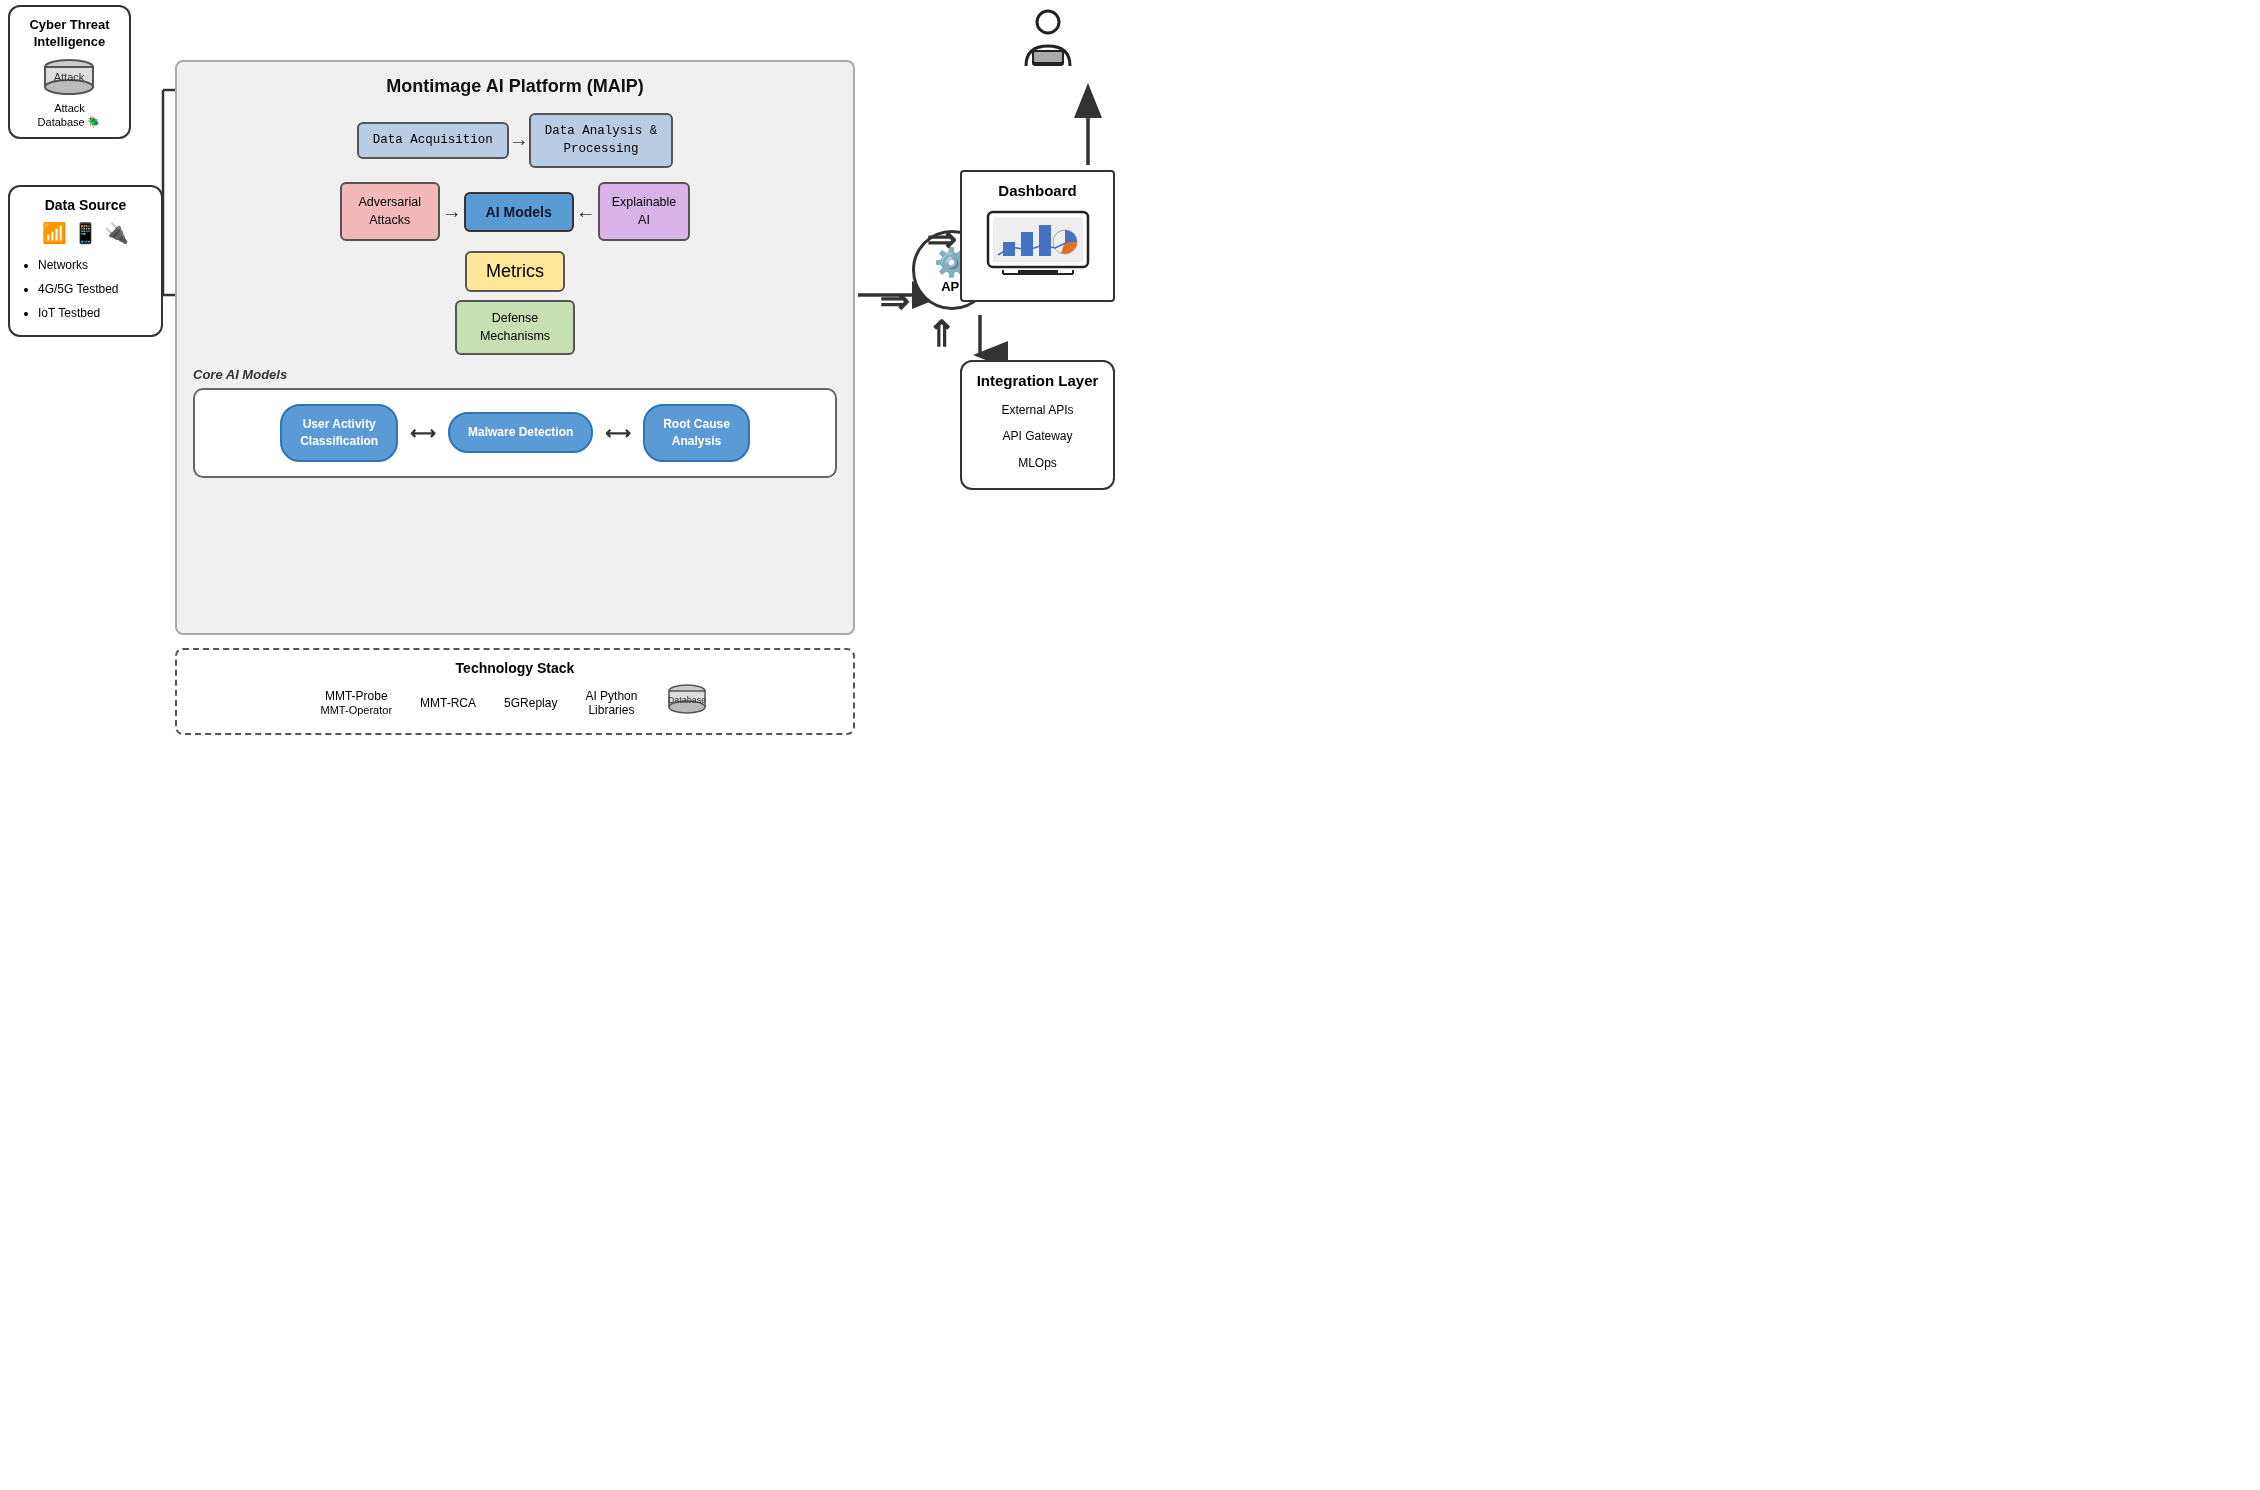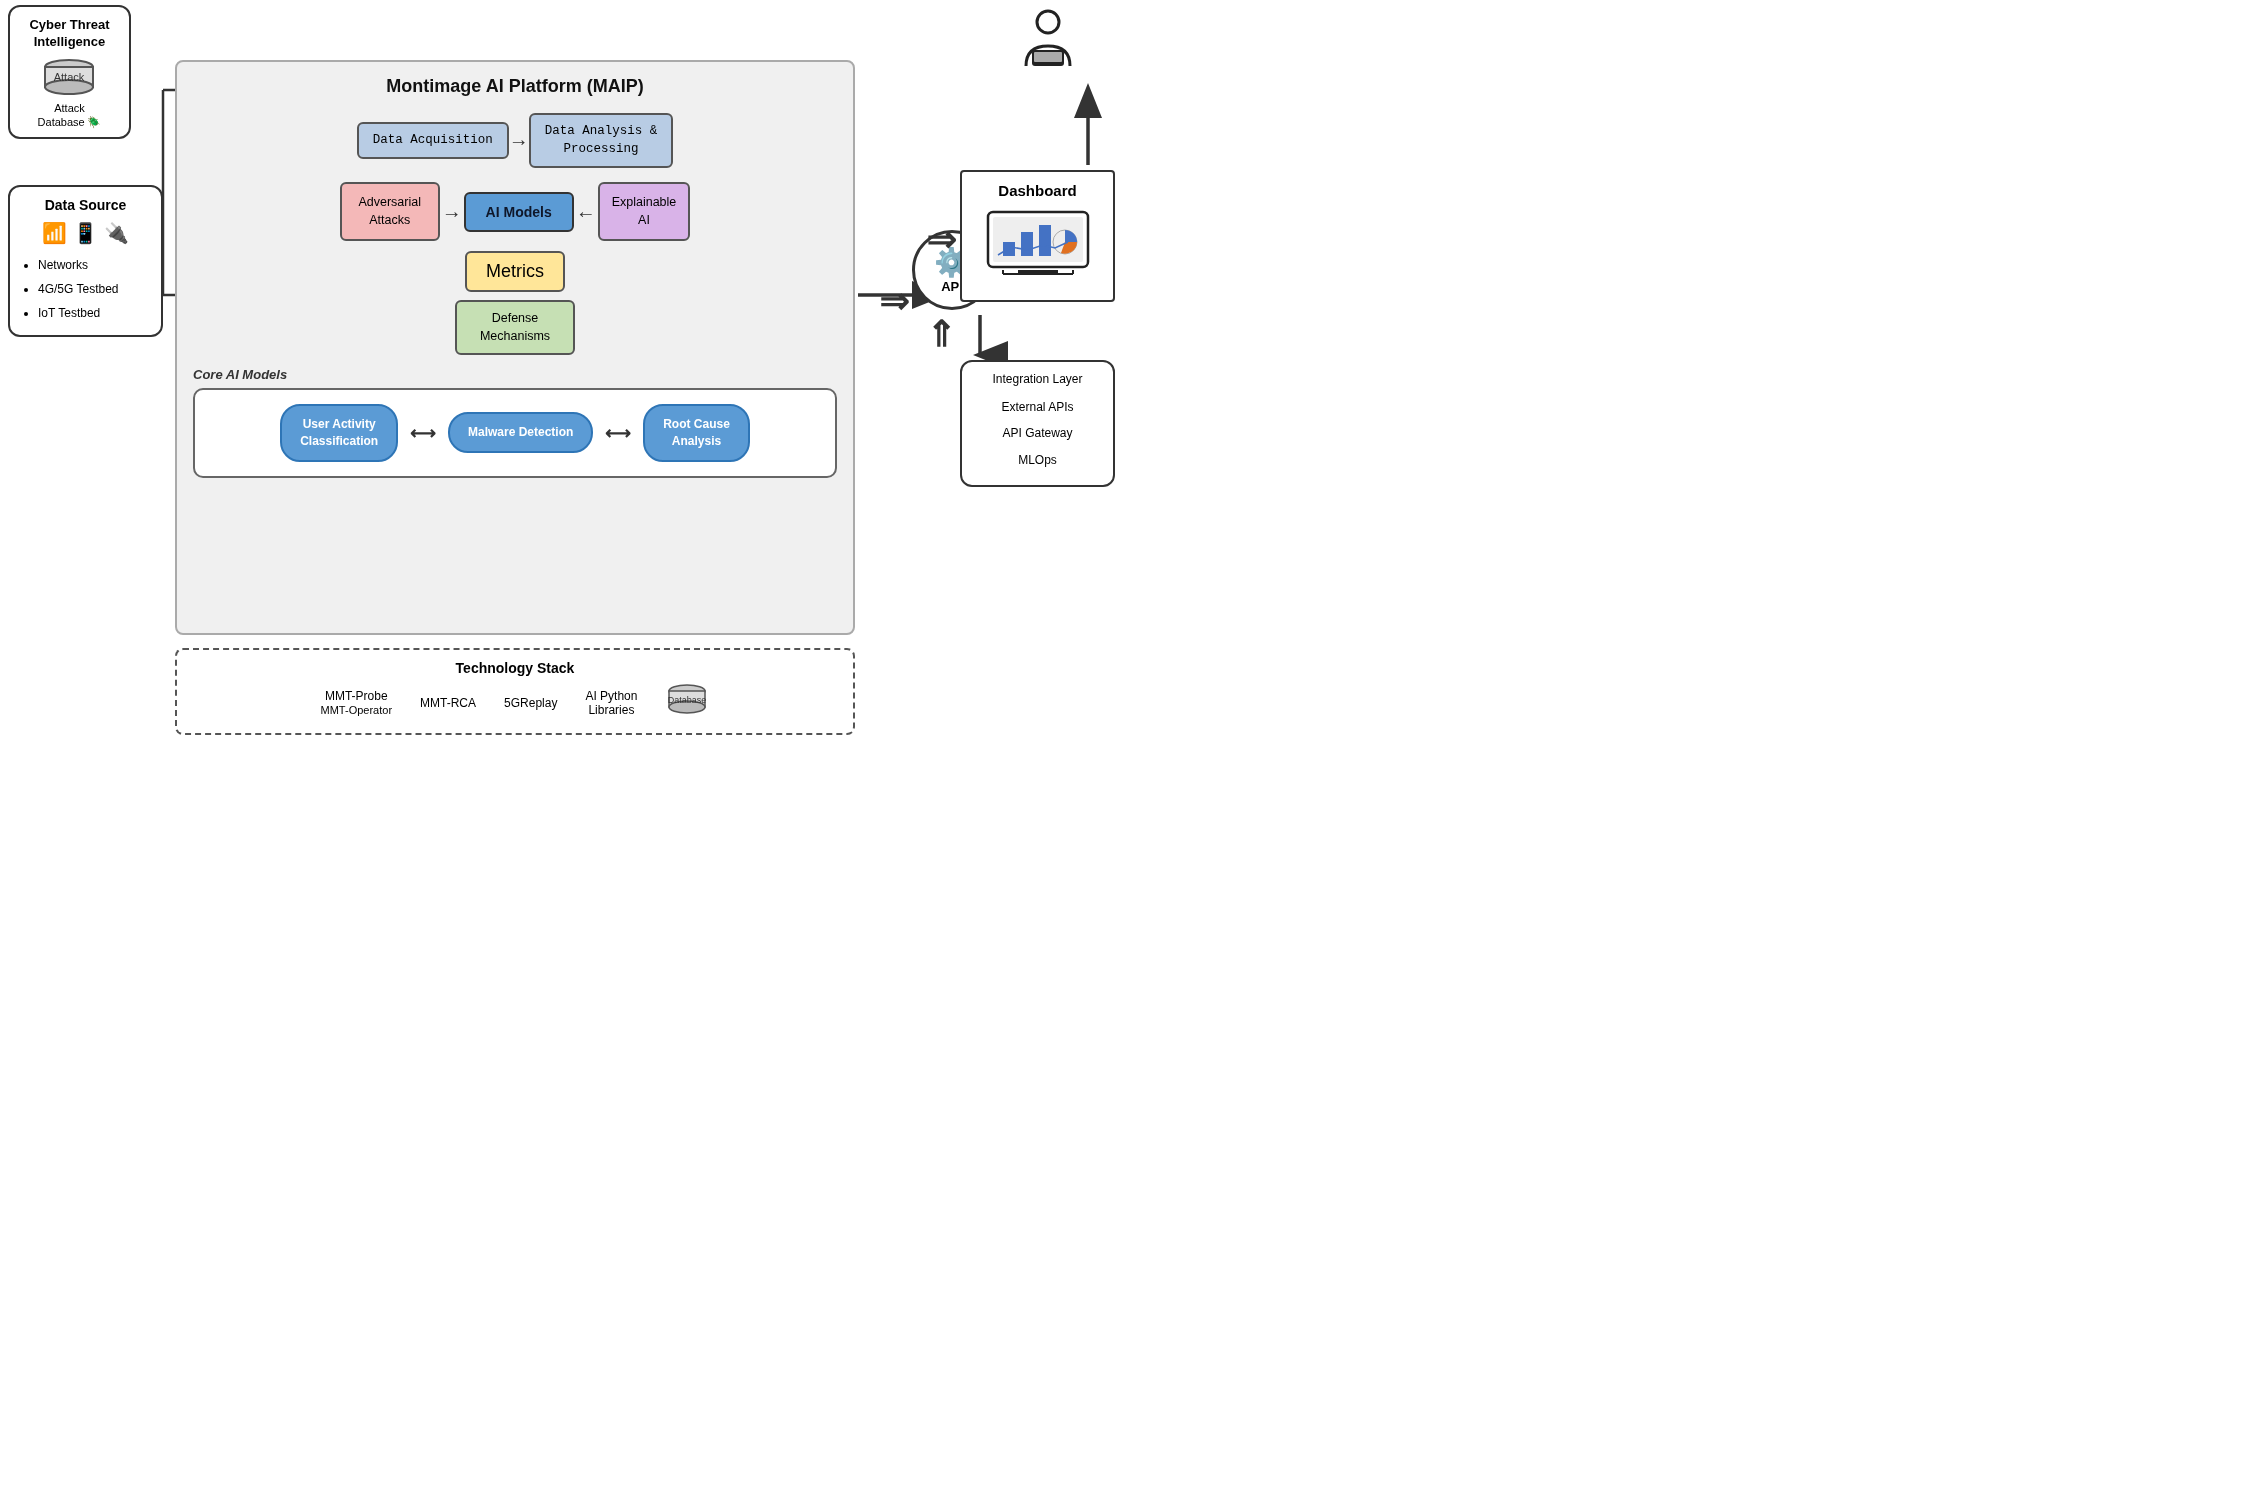--- a/index.html
+++ b/index.html
@@ -310,22 +310,22 @@
       right: 15px;
       top: 360px;
       width: 155px;
       border: 2.5px solid #333;
       border-radius: 12px;
       background: #fff;
       padding: 10px 10px 12px;
       text-align: center;
     }
     .integration-title {
-      font-weight: normal;
-      font-size: 12px;
+      font-weight: bold;
+      font-size: 15px;
       margin-bottom: 8px;
     }
     .integration-list {
       font-size: 12px;
       line-height: 2.2;
     }
 
     
     .person-box {
       position: absolute;

